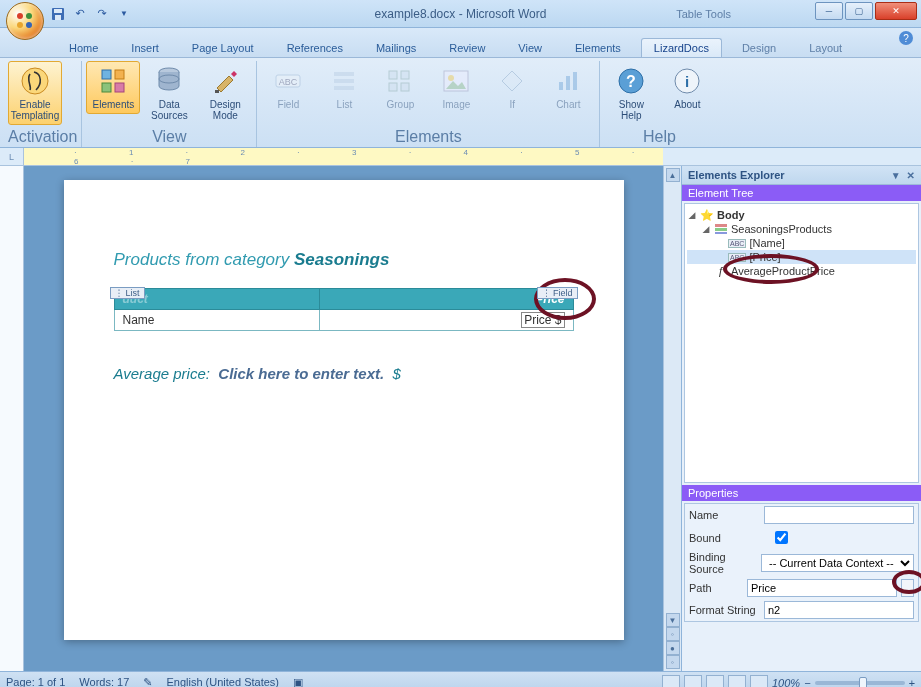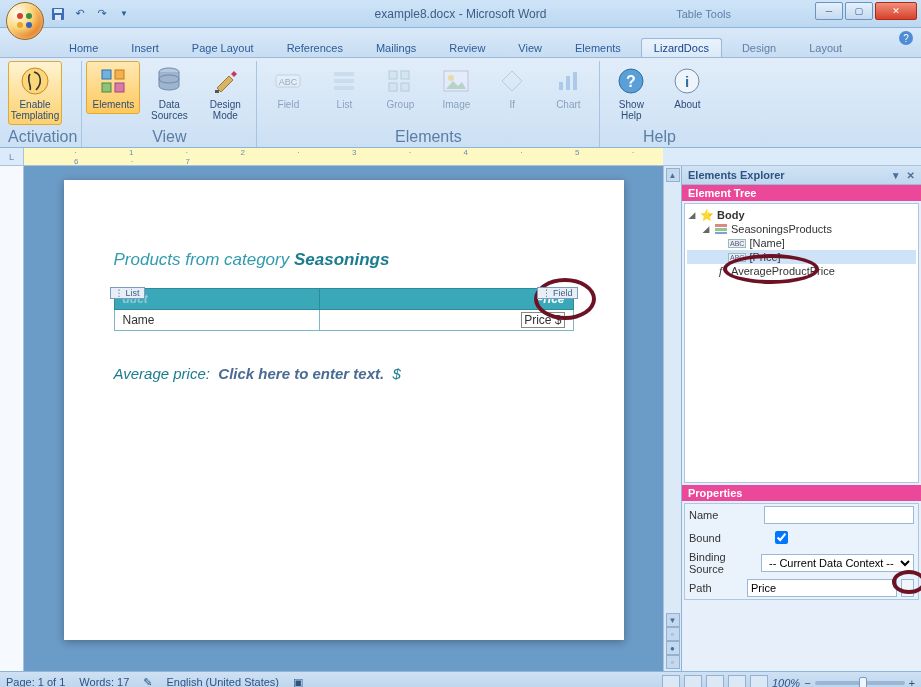--- a/index.html
+++ b/index.html
@@ -62,21 +62,21 @@
   .circle-mark { position:absolute; border:4px solid #6d1224; border-radius:50%; pointer-events:none; }
 
   
   .vscroll { width:18px; background:#dce9f6; border-left:1px solid #a9c3de; display:flex; flex-direction:column; justify-content:space-between; align-items:center; padding:2px 0; }
   .vscroll .arr { width:14px; height:14px; background:#c4d8ee; border:1px solid #93b1d1; font-size:8px; display:flex; align-items:center; justify-content:center; color:#4b6f9a; }
 
   
   .explorer { width:240px; background:#e7f0fa; border-left:1px solid #8fb4da; display:flex; flex-direction:column; }
   .panel-title { background:linear-gradient(#d1e3f5,#bfd7ee); padding:3px 6px; font-size:11px; color:#2e5383; font-weight:bold; display:flex; align-items:center; justify-content:space-between; border-bottom:1px solid #9dbad9; }
   .panel-title .pt-icons { display:flex; gap:6px; font-size:10px; color:#4a6f9d; }
-  .section-hdr { background:#ec4899; color:#fff; font-size:11px; font-weight:bold; padding:2px 6px; }
+  .section-hdr { background:#8b5cf6; color:#fff; font-size:11px; font-weight:normal; padding:2px 6px; }
   .tree { flex:0 0 280px; background:#fff; border:1px solid #adc6e1; margin:2px; padding:4px 2px; overflow:auto; font-size:11px; position:relative; }
   .tree-node { display:flex; align-items:center; gap:3px; padding:1px 0; white-space:nowrap; }
   .tree-node .tw { width:10px; text-align:center; color:#666; font-size:9px; }
   .tree-node .nic { width:14px; height:12px; display:inline-flex; align-items:center; justify-content:center; }
   .indent1 { padding-left:14px; }
   .indent2 { padding-left:28px; }
   .selected { background:#cfe3f8; }
   .props { margin:2px; background:#eaf2fb; border:1px solid #adc6e1; }
   .prop-row { display:flex; align-items:center; padding:2px 4px; gap:4px; }
   .prop-row label { width:78px; font-size:11px; color:#333; }
@@ -397,20 +397,24 @@
       </div>
       <div class="prop-row">
         <label>Binding Source</label>
         <select><option>-- Current Data Context --</option></select>
       </div>
       <div class="prop-row">
         <label>Path</label>
         <input type="text" value="Price" style="">
         <div class="dots">…</div>
       </div>
+      <div class="prop-row">
+        <label>Format String</label>
+        <input type="text" value="n2" style="">
+      </div>
       <div class="circle-mark" style="width:34px; height:24px; right:-8px; top:66px;"></div>
     </div>
   </div>
 </div>
 
 <div class="statusbar">
   <div class="status-left">
     <span>Page: 1 of 1</span>
     <span>Words: 17</span>
     <span>✎</span>

